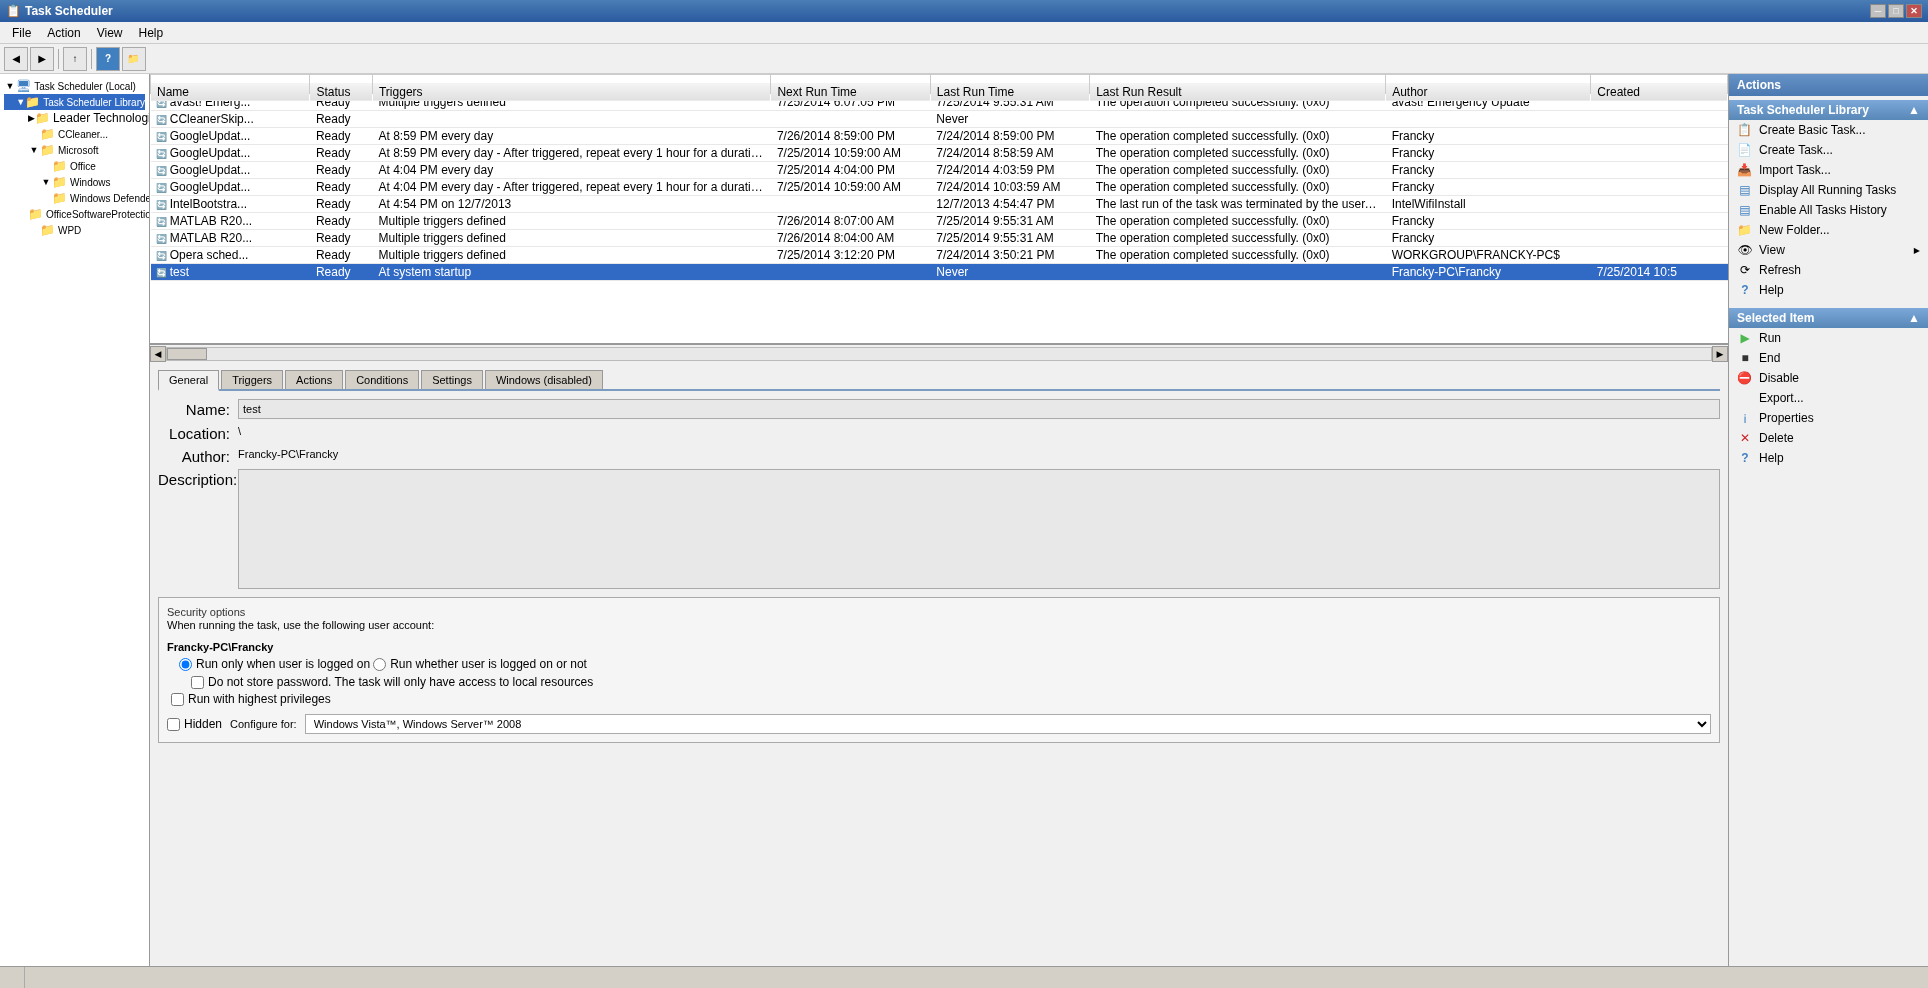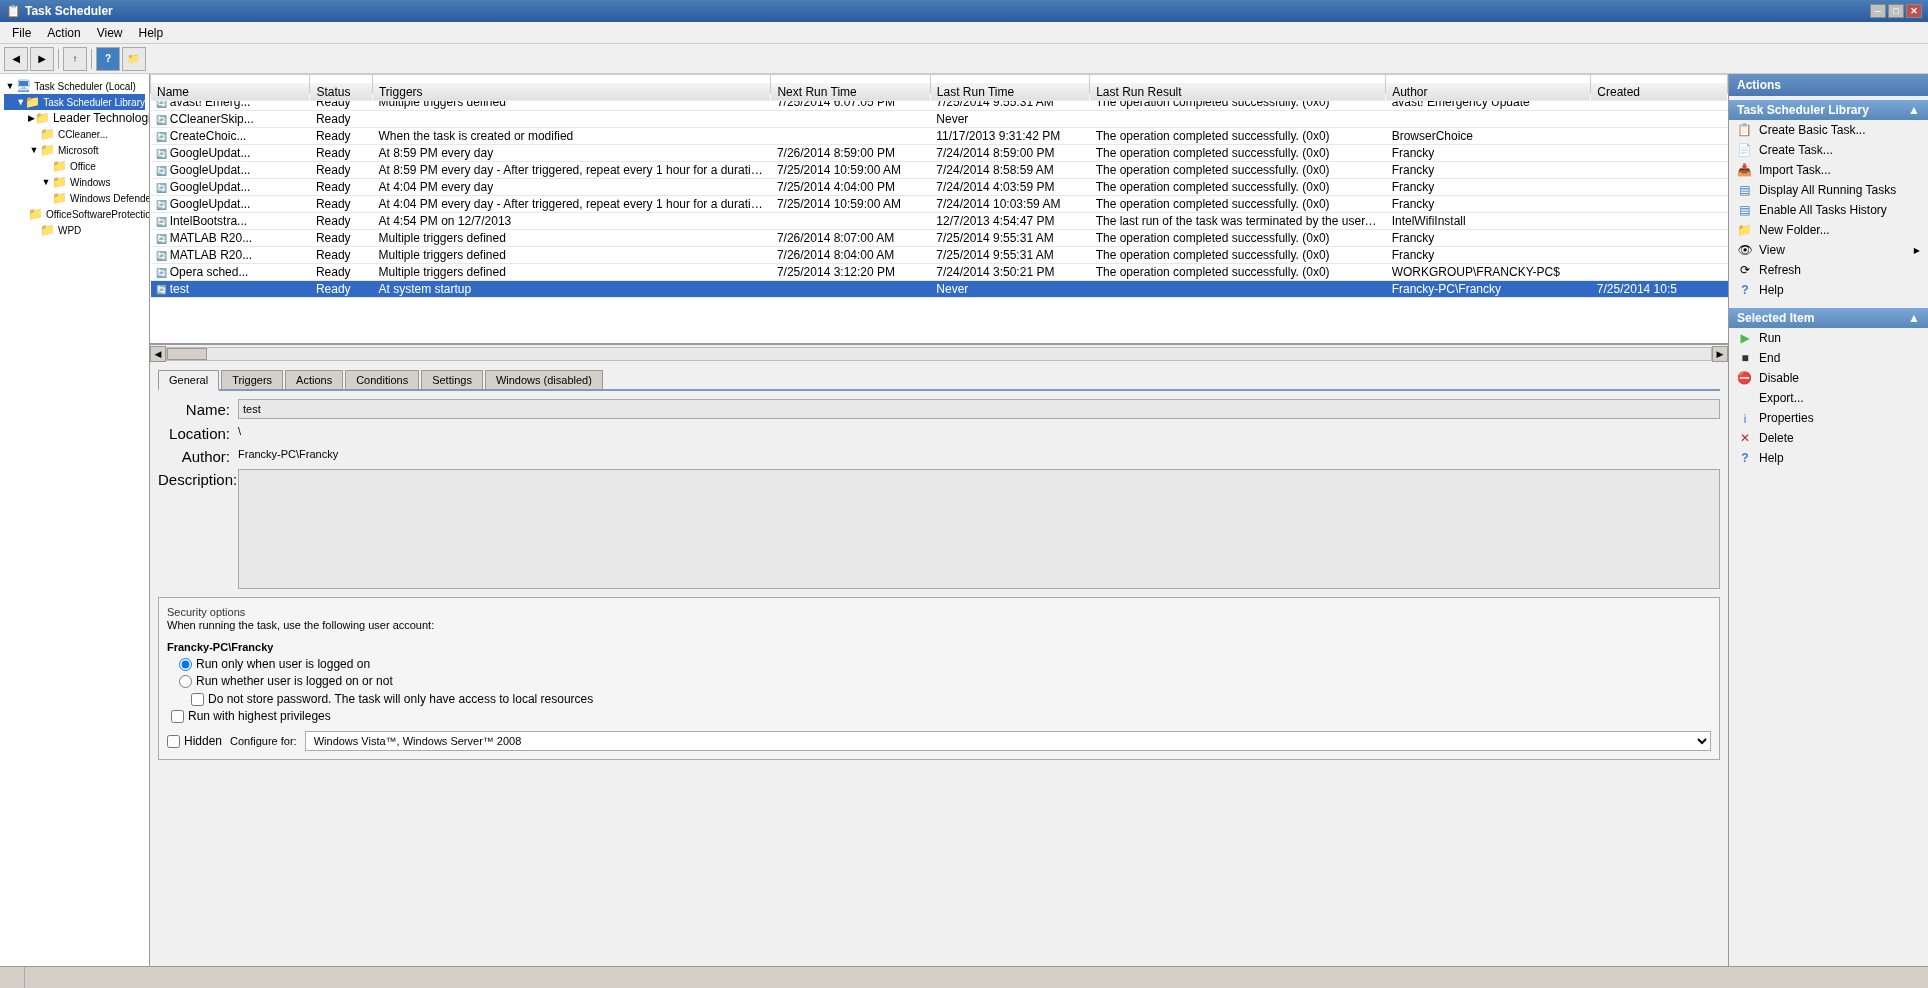--- a/index.html
+++ b/index.html
@@ -199,21 +199,21 @@
       border: 1px solid #aaa;
       padding: 8px;
       margin-top: 8px;
       background: #f5f5f5;
     }
     .security-title {
       font-size: 11px;
       margin-bottom: 1px;
       color: #333;
     }
-    .radio-group { display: flex; flex-direction: column; gap: 3px; margin: 4px 0 4px 12px; }
+    .radio-group { display: flex; flex-direction: row; gap: 3px; margin: 4px 0 4px 12px; }
     .radio-item { display: flex; align-items: center; gap: 4px; font-size: 11px; }
     .checkbox-item { display: flex; align-items: center; gap: 4px; font-size: 11px; margin-left: 24px; }
     .configure-row { display: flex; align-items: center; gap: 8px; margin-top: 8px; }
     .configure-select {
       flex: 1;
       height: 20px;
       border: 1px solid #aaa;
       background: white;
       font-size: 11px;
       padding: 0 4px;
@@ -401,30 +401,20 @@
               <td></td>
             </tr>
             <tr>
               <td><span style="font-size:9px;margin-right:2px;">🔄</span>CCleanerSkip...</td>
               <td>Ready</td>
               <td></td>
               <td></td>
               <td>Never</td>
               <td></td>
               <td></td>
-              <td></td>
-            </tr>
-            <tr>
-              <td><span style="font-size:9px;margin-right:2px;">🔄</span>CreateChoic...</td>
-              <td>Ready</td>
-              <td>When the task is created or modified</td>
-              <td></td>
-              <td>11/17/2013 9:31:42 PM</td>
-              <td>The operation completed successfully. (0x0)</td>
-              <td>BrowserChoice</td>
               <td></td>
             </tr>
             <tr>
               <td><span style="font-size:9px;margin-right:2px;">🔄</span>GoogleUpdat...</td>
               <td>Ready</td>
               <td>At 8:59 PM every day</td>
               <td>7/26/2014 8:59:00 PM</td>
               <td>7/24/2014 8:59:00 PM</td>
               <td>The operation completed successfully. (0x0)</td>
               <td>Francky</td>

